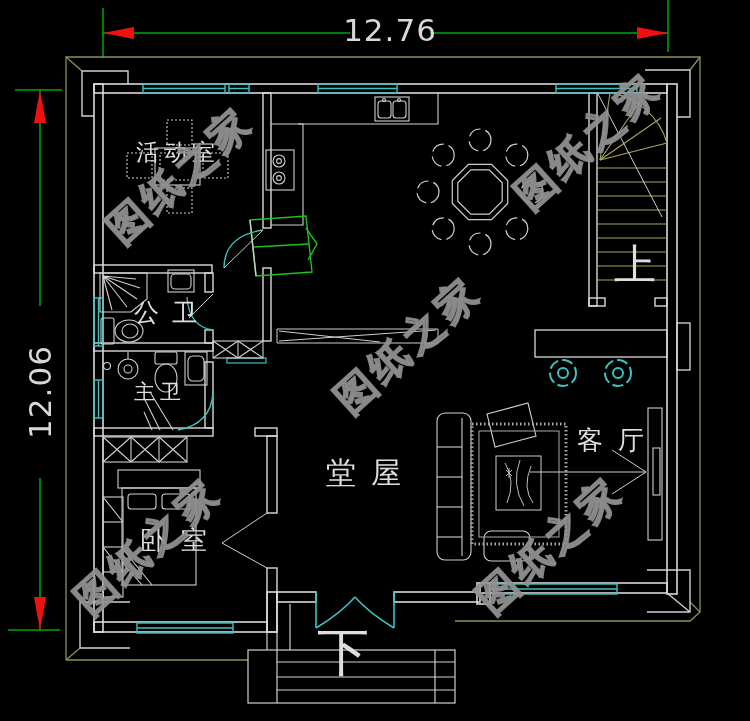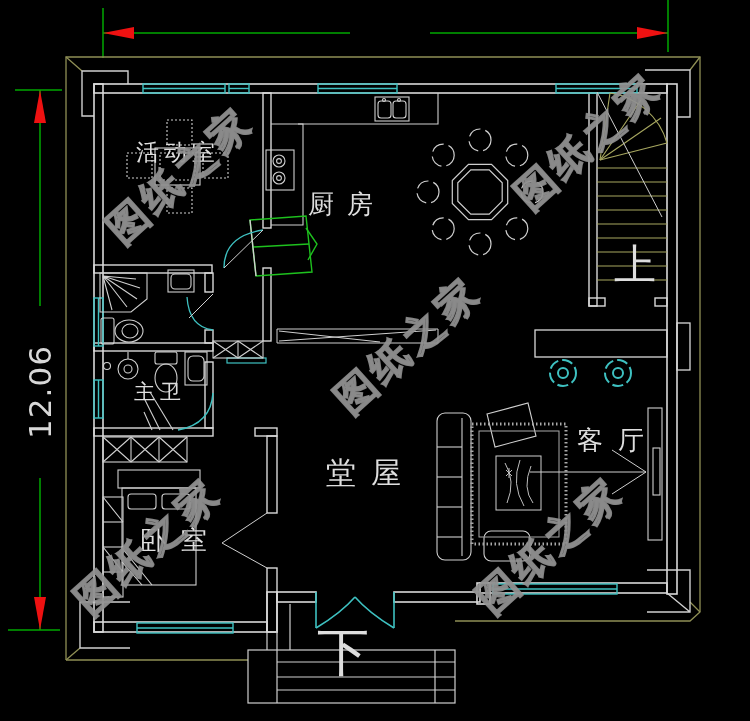--- a/index.html
+++ b/index.html
@@ -288,24 +288,25 @@
   <g stroke="#cfcfcf" stroke-width="1.1" fill="none">
     <rect x="648" y="408" width="14" height="132"></rect>
     <rect x="653" y="448" width="7" height="47"></rect>
   </g>
   <g stroke="#cfcfcf" stroke-width="1" fill="none">
     <line x1="530" y1="472" x2="646" y2="472"></line>
     <path d="M646,472 L612,450 M646,472 L612,494"></path>
   </g>
 </svg>
 
+<div class="lbl dimtxt" style="left:390px;top:30px;">12.76</div>
 <div class="lbl dimtxt vert" style="left:40px;top:392px;">12.06</div>
 
 <div class="lbl" style="left:178px;top:152px;font-size:23px;letter-spacing:5px;">活动室</div>
-<div class="lbl" style="left:347px;top:204px;font-size:26px;letter-spacing:13px;">厨房</div>
+<div class="lbl" style="left:172px;top:312px;font-size:25px;letter-spacing:13px;">公卫</div>
 <div class="lbl" style="left:160px;top:392px;font-size:21px;letter-spacing:5px;">主卫</div>
 <div class="lbl" style="left:371px;top:455px;font-size:30px;letter-spacing:15px;margin-top:18px;">堂屋</div>
 <div class="lbl" style="left:181px;top:540px;font-size:26px;letter-spacing:15px;">卧室</div>
 <div class="lbl" style="left:618px;top:440px;font-size:26px;letter-spacing:15px;">客厅</div>
 
 <div class="lbl glyph" style="left:635px;top:265px;font-size:42px;">上</div>
 <div class="lbl glyph" style="left:343px;top:653px;font-size:52px;">下</div>
 
 <div class="wm" style="left:180px;top:175px;">图纸之家</div>
 <div class="wm" style="left:588px;top:141px;">图纸之家</div>

